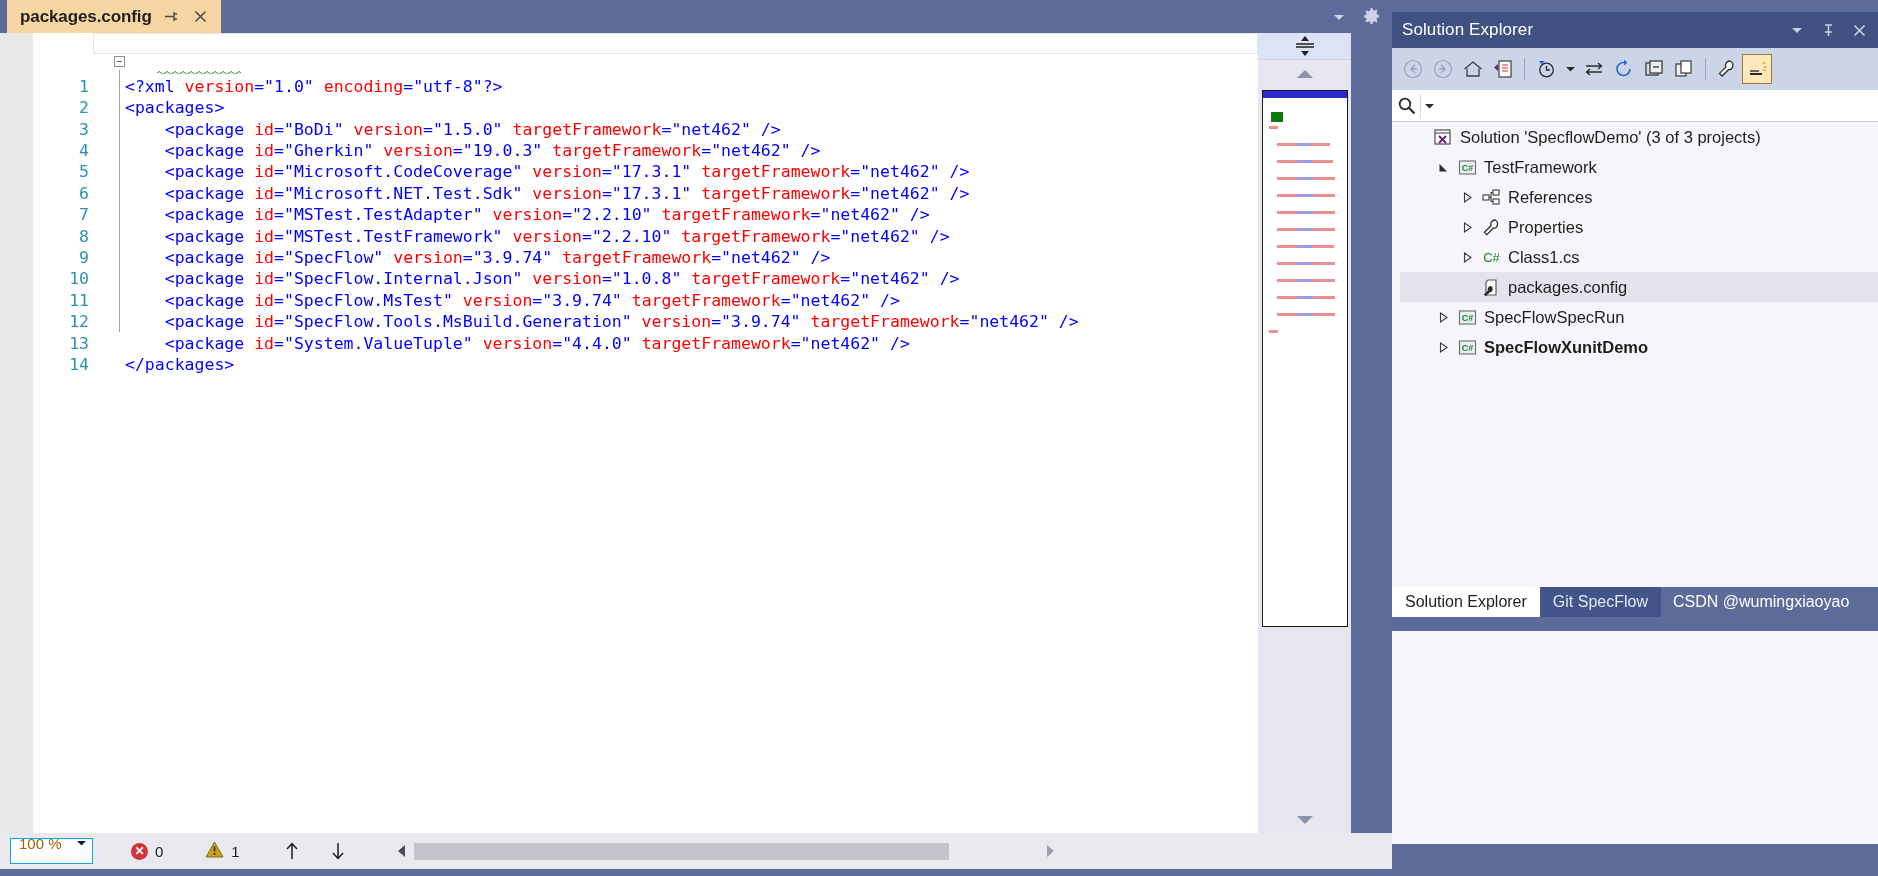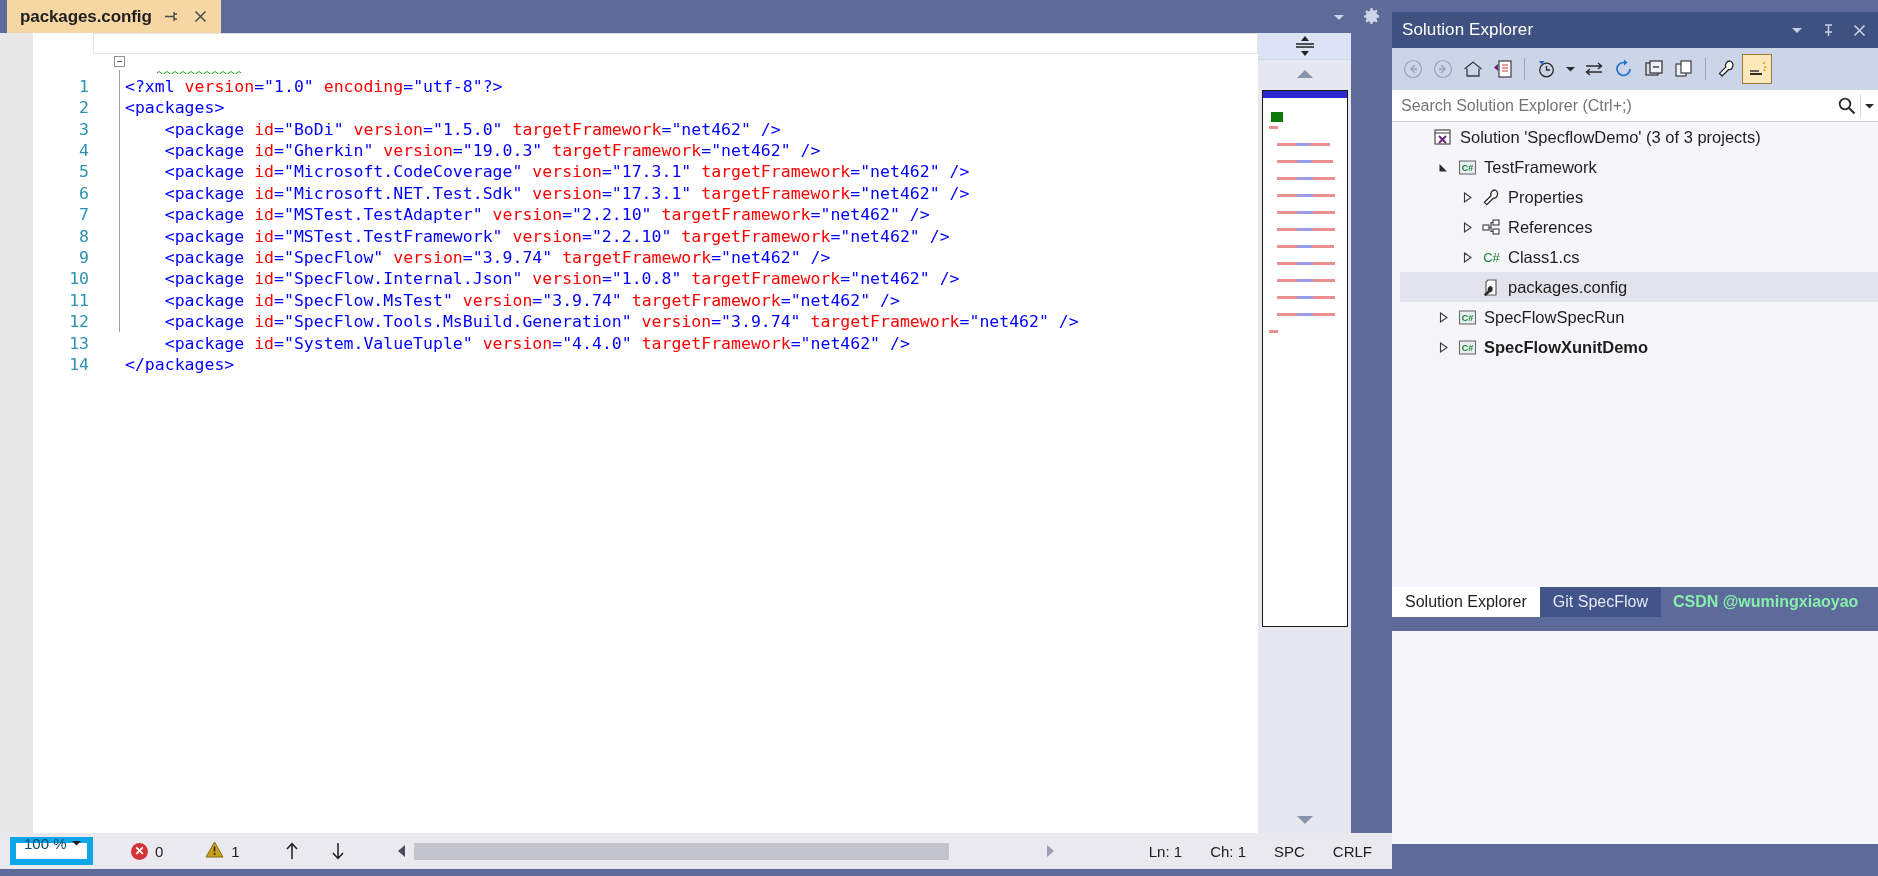--- a/index.html
+++ b/index.html
@@ -191,24 +191,24 @@
   }
   #status-inner {
     position: absolute; left: 0; top: 0;
     width: 1392px; height: 36px;
     background: #e9e9ef;
     display: flex; align-items: center;
   }
   #zoom-combo {
     margin-left: 10px;
     width: 83px; height: 26px;
-    background: #fff; border: 6px solid #0ea5e9;
+    background: #fff; border: 1px solid #0ea5e9;
     display: flex; align-items: center; justify-content: space-between;
     padding: 0 5px 16px 8px;
-    font-size: 15px; color: #0c4a6e;
+    font-size: 15px; color: #a16207;
     cursor: pointer;
   }
   .sb-item {
     display: flex; align-items: center; gap: 7px;
     font-size: 15px; color: #1e1e1e;
     height: 36px; padding: 0 10px;
   }
   #err-icon {
     width: 17px; height: 17px; border-radius: 50%;
     background: #d13438;
@@ -345,24 +345,23 @@
   .se-tab {
     height: 30px;
     display: flex; align-items: center;
     padding: 0 13px;
     font-size: 16px;
     cursor: pointer;
   }
   .se-tab.active { background: #ffffff; color: #1e1e1e; }
   .se-tab.inactive { background: #42548a; color: #e4e8f4; }
   #watermark {
-    font-size: 16px; color: #86efac;
+    font-size: 16px; color: #ffffff;
     padding-left: 12px; line-height: 30px;
     align-self: flex-start;
-    font-weight: bold;
   }
 </style>
 </head>
 <body>
 
 <div id="app">
 
   <div id="editor-pane">
 
     <div id="tab-strip">
@@ -493,26 +492,20 @@
             </svg>
         </div>
         <div id="hscroll-thumb"></div>
         <div id="hscroll-right">
           <svg width="12" height="18" viewBox="0 0 12 18">
               <path d="M3 3 L10 9 L3 15 Z" fill="#9aa0b0"></path>
             </svg>
         </div>
       </div>
 
-      <div id="status-right">
-        <span class="sb-pos">Ln: 1</span>
-        <span class="sb-pos">Ch: 1</span>
-        <span class="sb-pos">SPC</span>
-        <span class="sb-pos" style="padding-right:20px;">CRLF</span>
-      </div>
     </div>
   </div>
 
   <div id="sol-explorer">
 
     <div id="se-header">
       <span id="se-title">Solution Explorer</span>
       <div id="se-header-btns">
         <span class="se-hbtn">
           <svg width="16" height="16" viewBox="0 0 16 16">
@@ -605,21 +598,20 @@
       <span class="tb-btn active">
         <svg width="22" height="22" viewBox="0 0 22 22">
           <path d="M4 15 H16 V17 H4 Z" fill="#2b2b2b"></path>
           <path d="M4 13 H13" stroke="#2b2b2b" stroke-width="1.4"></path>
           <path d="M17 6 L19 4 M18 9 H20.5 M17.5 11.5 L19.5 13" stroke="#d8a020" stroke-width="1.3"></path>
         </svg>
       </span>
     </div>
 
     <div id="se-search">
-      <input id="se-search-input" type="text" placeholder="Search Solution Explorer (Ctrl+;)" style="">
       <span id="se-search-icon">
         <svg width="19" height="19" viewBox="0 0 19 19">
           <circle cx="8" cy="8" r="5.3" stroke="#2b2b2b" stroke-width="1.8" fill="none"></circle>
           <path d="M12 12 L17.5 17.5" stroke="#2b2b2b" stroke-width="2.1"></path>
         </svg>
       </span>
       <span id="se-search-caret">
         <svg width="11" height="8" viewBox="0 0 11 8">
             <path d="M1 2 L5.5 6.5 L10 2 Z" fill="#2b2b2b"></path>
           </svg>
@@ -653,40 +645,40 @@
           <span class="tl">TestFramework</span>
         </div>
         <div class="tree-row" style="padding-left: 56px;">
           <span class="tw">
             <svg width="11" height="11" viewBox="0 0 11 11">
               <path d="M2.5 1 L9 5.5 L2.5 10 Z" fill="none" stroke="#3b3b3b" stroke-width="1.1"></path>
             </svg>
           </span>
           <span class="ti">
             <svg width="21" height="21" viewBox="0 0 21 21">
-              <path d="M14 3 a4.3 4.3 0 00-4 5.8 L3.4 15.3 l2.4 2.4 6.5-6.5 A4.3 4.3 0 0014 3 z" stroke="#2b2b2b" stroke-width="1.3" fill="#fff"></path>
-            </svg>
-          </span>
-          <span class="tl">Properties</span>
+              <rect x="2" y="8" width="6" height="5" fill="#fff" stroke="#3b3b3b" stroke-width="1.1"></rect>
+              <rect x="12" y="3" width="6" height="5" fill="#fff" stroke="#3b3b3b" stroke-width="1.1"></rect>
+              <rect x="12" y="12" width="6" height="5" fill="#fff" stroke="#3b3b3b" stroke-width="1.1"></rect>
+              <path d="M8 10.5 H10 V5.5 H12 M10 10.5 V14.5 H12" stroke="#3b3b3b" stroke-width="1.1" fill="none"></path>
+            </svg>
+          </span>
+          <span class="tl">References</span>
         </div>
         <div class="tree-row" style="padding-left: 56px;">
           <span class="tw">
             <svg width="11" height="11" viewBox="0 0 11 11">
               <path d="M2.5 1 L9 5.5 L2.5 10 Z" fill="none" stroke="#3b3b3b" stroke-width="1.1"></path>
             </svg>
           </span>
           <span class="ti">
             <svg width="21" height="21" viewBox="0 0 21 21">
-              <rect x="2" y="8" width="6" height="5" fill="#fff" stroke="#3b3b3b" stroke-width="1.1"></rect>
-              <rect x="12" y="3" width="6" height="5" fill="#fff" stroke="#3b3b3b" stroke-width="1.1"></rect>
-              <rect x="12" y="12" width="6" height="5" fill="#fff" stroke="#3b3b3b" stroke-width="1.1"></rect>
-              <path d="M8 10.5 H10 V5.5 H12 M10 10.5 V14.5 H12" stroke="#3b3b3b" stroke-width="1.1" fill="none"></path>
-            </svg>
-          </span>
-          <span class="tl">References</span>
+              <path d="M14 3 a4.3 4.3 0 00-4 5.8 L3.4 15.3 l2.4 2.4 6.5-6.5 A4.3 4.3 0 0014 3 z" stroke="#2b2b2b" stroke-width="1.3" fill="#fff"></path>
+            </svg>
+          </span>
+          <span class="tl">Properties</span>
         </div>
         <div class="tree-row" style="padding-left: 56px;">
           <span class="tw">
             <svg width="11" height="11" viewBox="0 0 11 11">
               <path d="M2.5 1 L9 5.5 L2.5 10 Z" fill="none" stroke="#3b3b3b" stroke-width="1.1"></path>
             </svg>
           </span>
           <span class="ti">
             <svg width="21" height="21" viewBox="0 0 21 21">
               <text x="10.5" y="15" font-size="13" font-family="Liberation Sans, sans-serif" fill="#17852f" text-anchor="middle">C#</text>

